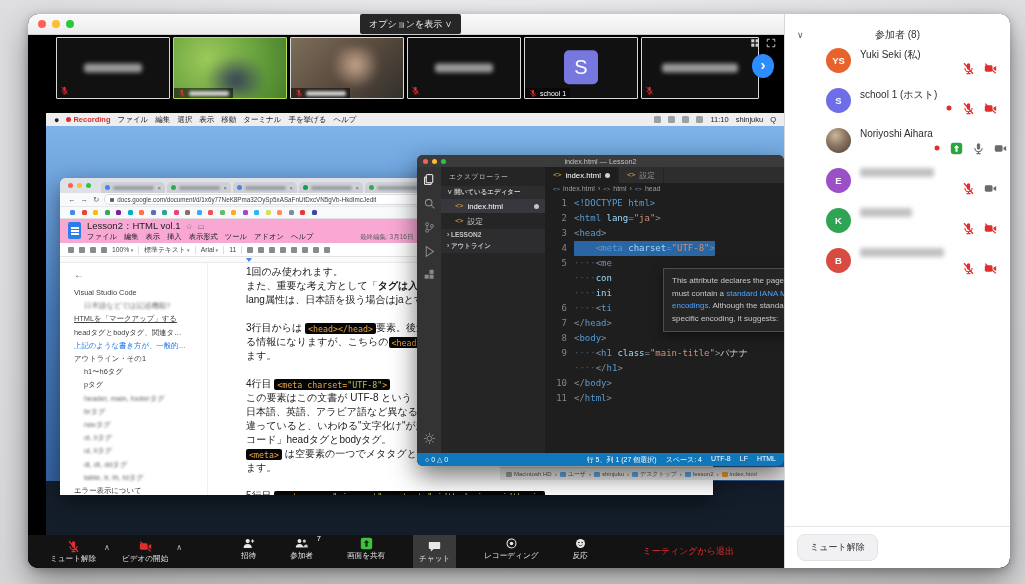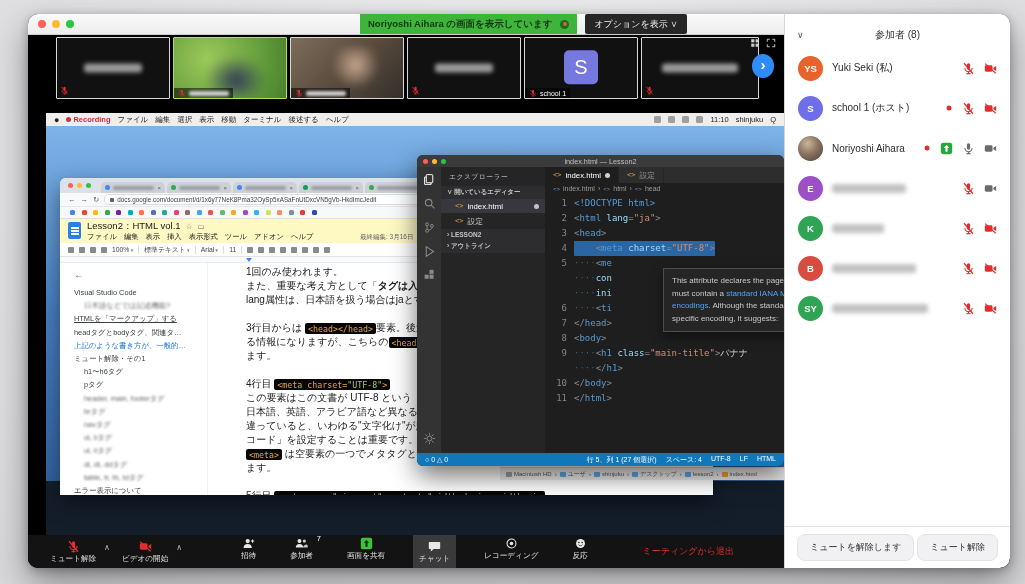--- a/index.html
+++ b/index.html
@@ -61,21 +61,21 @@
   .ctab .bar{flex:1;height:4px;background:#9aa0a6;border-radius:2px;filter:blur(1px);}
   .ctab .x{font-size:6px;color:#5f6368;line-height:1;}
   .ctab-new{color:#5f6368;font-size:9px;margin:0 0 3px 2px;}
   .caddr{height:13px;background:#f8f9fa;display:flex;align-items:center;gap:5px;padding:0 8px;border-bottom:1px solid #e8e8e8;}
   .caddr .nav{font-size:7.5px;color:#5f6368;}
   .apill{flex:1;height:9px;background:#fff;border:1px solid #dadce0;border-radius:5px;display:flex;align-items:center;gap:3px;padding:0 5px;font-size:6.3px;color:#3c4043;overflow:hidden;white-space:nowrap;}
   .apill .lock{width:4px;height:4px;background:#5f6368;border-radius:1px;flex:none;}
   .caddr .star{font-size:7px;color:#5f6368;}
   .cbm{height:11px;background:#f8f9fa;border-bottom:1px solid #e0e0e0;display:flex;align-items:center;gap:6.5px;padding:0 10px;}
   .bm{width:5px;height:5px;border-radius:1.5px;flex:none;}
-  .dhead{height:24px;position:relative;background:#fef9c3;padding-left:18px;}
+  .dhead{height:24px;position:relative;background:#f9a8d4;padding-left:18px;}
   .dicon{position:absolute;left:8px;top:3px;width:13px;height:17px;background:#2b7de9;border-radius:2px;}
   .dicon::after{content:"";position:absolute;left:2.5px;top:5px;width:8px;height:1.5px;background:#fff;box-shadow:0 3px 0 #fff,0 6px 0 #fff;}
   .dtitle{position:absolute;left:27px;top:1px;font-size:9.5px;color:#202124;display:flex;gap:5px;align-items:center;}
   .dtitle .g{color:#5f6368;font-size:7.5px;}
   .dmenus{position:absolute;left:27px;top:13px;display:flex;gap:7px;font-size:7.3px;color:#202124;}
   .dlast{position:absolute;left:300px;top:14px;font-size:6.5px;color:#5f6368;white-space:nowrap;}
   .dtool{height:13px;background:#fff;border-bottom:1px solid #e3e3e3;display:flex;align-items:center;gap:5px;padding:0 8px;font-size:6.8px;color:#444;}
   .dtool .ic{width:6px;height:6px;background:#5f6368;border-radius:1px;opacity:.75;flex:none;}
   .dtool .sep{width:1px;height:8px;background:#dcdcdc;}
   .dtool .dd::after{content:" ▾";font-size:5px;color:#777;}
@@ -149,21 +149,21 @@
   .leave{color:#e02f2f;font-size:9px;margin-right:50px;white-space:nowrap;}
   .off-red{color:#e02f2f !important;}
   
   .panel{position:absolute;left:756px;top:0;width:226px;height:554px;background:#fff;border-left:1px solid #d6d6d6;border-radius:0 10px 10px 0;z-index:10;box-sizing:border-box;}
   .p-head{height:26px;margin-top:8px;position:relative;display:flex;align-items:center;justify-content:center;font-size:10px;color:#333;}
   .p-chev{position:absolute;left:12px;color:#555;font-size:9px;}
   .p-search{margin:6px 11px 10px;height:20px;border:1px solid #d7d7d7;border-radius:4px;display:flex;align-items:center;padding:0 6px;gap:5px;}
   .p-search .icon{width:10px;height:10px;color:#9a9a9a;flex:none;}
   .p-search input{border:none;outline:none;flex:1;font-size:8.5px;color:#444;font-family:inherit;background:transparent;}
   .p-search input::placeholder{color:#a0a0a0;}
-  .prow{height:40px;display:flex;align-items:center;padding:0 13px;}
+  .prow{height:40px;display:flex;padding:0 13px;margin-left:28px;}
   .pav{width:25px;height:25px;border-radius:50%;color:#fff;display:flex;align-items:center;justify-content:center;font-size:9.5px;font-weight:bold;flex:none;}
   .pav.photo{background:radial-gradient(circle at 38% 30%,#cbb69c 0%,#8a7460 45%,#4a3d32 100%);}
   .pname{margin-left:9px;font-size:10px;color:#2d2d2d;white-space:nowrap;}
   .pblur{margin-left:9px;height:9px;background:#c2c2c2;border-radius:2px;filter:blur(2px);}
   .pic{margin-left:auto;display:flex;align-items:center;gap:9px;}
   .pic .icon{width:13px;height:13px;color:#e02f2f;}
   .pic .icon.gray{color:#6b6b6b;}
   .pic .icon.dotic{width:8px;height:8px;}
   .p-foot{position:absolute;left:0;bottom:0;width:100%;height:42px;border-top:1px solid #e5e5e5;display:flex;align-items:center;justify-content:space-between;padding:0 12px;box-sizing:border-box;}
   .pbtn{background:#f1f1f4;border:1px solid #e3e3e6;border-radius:8px;font-size:9px;color:#333;padding:6px 12px;font-family:inherit;white-space:nowrap;}
@@ -177,24 +177,20 @@
 
   <div class="titlebar">
     <div class="dots">
       <span class="dot r"></span>
       <span class="dot y"></span>
       <span class="dot g"></span>
     </div>
   </div>
 
   <div class="banner-row">
-    <div class="banner">
-      <span>Noriyoshi Aihara の画面を表示しています</span>
-      <span class="stopdot"></span>
-    </div>
     <button class="optbtn">オプションを表示 ∨</button>
   </div>
 
   <div class="main">
     <div class="film" id="film">
           <div class="tile ">
             <div class="blurpill"></div>
             <span class="icon mic-badge">
               <svg viewBox="0 0 16 16">
                 <rect x="6" y="1.5" width="4" height="8" rx="2" fill="currentColor"></rect>
@@ -300,21 +296,21 @@
     <div class="share">
       <div class="mbar" id="mbar">
             <span class="apple">●</span>
             <span class="rec">Recording</span>
             <span>ファイル</span>
             <span>編集</span>
             <span>選択</span>
             <span>表示</span>
             <span>移動</span>
             <span>ターミナル</span>
-            <span>後述する</span>
+            <span>手を挙げる</span>
             <span>ヘルプ</span>
             <div class="sp"></div>
             <span class="sq"></span>
             <span class="sq"></span>
             <span class="sq"></span>
             <span class="sq"></span>
             <span>11:10</span>
             <span>shinjuku</span>
             <span>Q</span>
           </div>
@@ -447,21 +443,21 @@
             </div>
             <div class="ruler"></div>
             <div class="dbody">
               <div class="outline">
                 <span class="oback" style="display: block;">←</span>
                 <span class="oitem" style="display: block;">Visual Studio Code</span>
                 <span class="oitem l2 bl" style="display: block;">日本語などでは記述機能?</span>
                 <span class="oitem" style="display: block; text-decoration: underline;">HTMLを「マークアップ」する</span>
                 <span class="oitem" style="display: block;">headタグとbodyタグ、関連タ…</span>
                 <span class="oitem on" style="display: block;">上記のような書き方が、一般的…</span>
-                <span class="oitem" style="display: block;">ミュート解除・その1</span>
+                <span class="oitem" style="display: block;">アウトライン・その1</span>
                 <span class="oitem l2" style="display: block;">h1〜h6タグ</span>
                 <span class="oitem l2" style="display: block;">pタグ</span>
                 <span class="oitem l2 bl" style="display: block;">header, main, footerタグ</span>
                 <span class="oitem l2 bl" style="display: block;">brタグ</span>
                 <span class="oitem l2 bl" style="display: block;">navタグ</span>
                 <span class="oitem l2 bl" style="display: block;">ol, liタグ</span>
                 <span class="oitem l2 bl" style="display: block;">ul, liタグ</span>
                 <span class="oitem l2 bl" style="display: block;">dl, dt, ddタグ</span>
                 <span class="oitem l2 bl" style="display: block;">table, tr, th, tdタグ</span>
                 <span class="oitem" style="display: block;">エラー表示について</span>
@@ -472,21 +468,21 @@
                 <div class="dline"><span>lang属性は、日本語を扱う場合はjaとする。</span></div>
                 <div class="dline"></div>
                 <div class="dline"><span>3行目からは </span><span class="chip"><span>&lt;head&gt;&lt;/head&gt;</span></span><span>要素。後述する</span><span class="chip"><span>&lt;body&gt;</span></span><span>タ</span></div>
                 <div class="dline"><span>る情報になりますが、こちらの</span><span class="chip"><span>&lt;head&gt;</span></span><span>タグの中は、い</span></div>
                 <div class="dline"><span>ます。</span></div>
                 <div class="dline"></div>
                 <div class="dline"><span>4行目 </span><span class="chip"><span>&lt;meta charset=</span><span class="q">"UTF-8"</span><span>&gt;</span></span></div>
                 <div class="dline"><span>この要素はこの文書が UTF-8 という「文字コード」を</span></div>
                 <div class="dline"><span>日本語、英語、アラビア語など異なる言語が含まれた</span></div>
                 <div class="dline"><span>違っていると、いわゆる"文字化け"が起こってしまい</span></div>
-                <div class="dline"><span>コード」を設定することは重要です。</span></div>
+                <div class="dline"><span>コード」headタグとbodyタグ。</span></div>
                 <div class="dline"><span class="chip"><span>&lt;meta&gt;</span></span><span> は空要素の一つでメタタグと呼ばれ、文字コー</span></div>
                 <div class="dline"><span>ます。</span></div>
                 <div class="dline"></div>
                 <div class="dline"><span>5行目 </span><span class="chip"><span>&lt;meta name=</span><span class="q">"viewport"</span><span> content=</span><span class="q">"width=device-width, in</span></span></div>
               </div>
             </div>
           </div>
 
       <div class="vscode">
         <div class="vtitle">
@@ -886,45 +882,20 @@
               </span>
               <span class="icon ">
                 <svg viewBox="0 0 16 16">
                   <rect x="1" y="4" width="9.5" height="8" rx="1.8" fill="currentColor"></rect>
                   <path d="M11.5 7l3.5-2.2v6.4L11.5 9z" fill="currentColor"></path>
                   <line x1="1.5" y1="2" x2="14.5" y2="14" stroke="currentColor" stroke-width="1.6"></line>
                 </svg>
               </span>
             </div>
           </div>
-          <div class="prow">
-            <div class="pav" style="background: rgb(47, 164, 85);">
-              <span>SY</span>
-            </div>
-            <div class="pblur" style="width: 96px;"></div>
-            <div class="pic">
-              <span class="icon ">
-                <svg viewBox="0 0 16 16">
-                  <rect x="6" y="1.5" width="4" height="8" rx="2" fill="currentColor"></rect>
-                  <path d="M3.5 7.5a4.5 4.5 0 0 0 9 0" fill="none" stroke="currentColor" stroke-width="1.3"></path>
-                  <line x1="8" y1="12" x2="8" y2="14" stroke="currentColor" stroke-width="1.3"></line>
-                  <line x1="5.5" y1="14.3" x2="10.5" y2="14.3" stroke="currentColor" stroke-width="1.3"></line>
-                  <line x1="2.5" y1="1.5" x2="13.5" y2="14.5" stroke="currentColor" stroke-width="1.6"></line>
-                </svg>
-              </span>
-              <span class="icon ">
-                <svg viewBox="0 0 16 16">
-                  <rect x="1" y="4" width="9.5" height="8" rx="1.8" fill="currentColor"></rect>
-                  <path d="M11.5 7l3.5-2.2v6.4L11.5 9z" fill="currentColor"></path>
-                  <line x1="1.5" y1="2" x2="14.5" y2="14" stroke="currentColor" stroke-width="1.6"></line>
-                </svg>
-              </span>
-            </div>
-          </div>
         </div>
     <div class="p-foot">
-      <button class="pbtn">ミュートを解除します</button>
       <button class="pbtn">ミュート解除</button>
     </div>
   </aside>
 
  </div>
 </div>
 
 </body></html>

